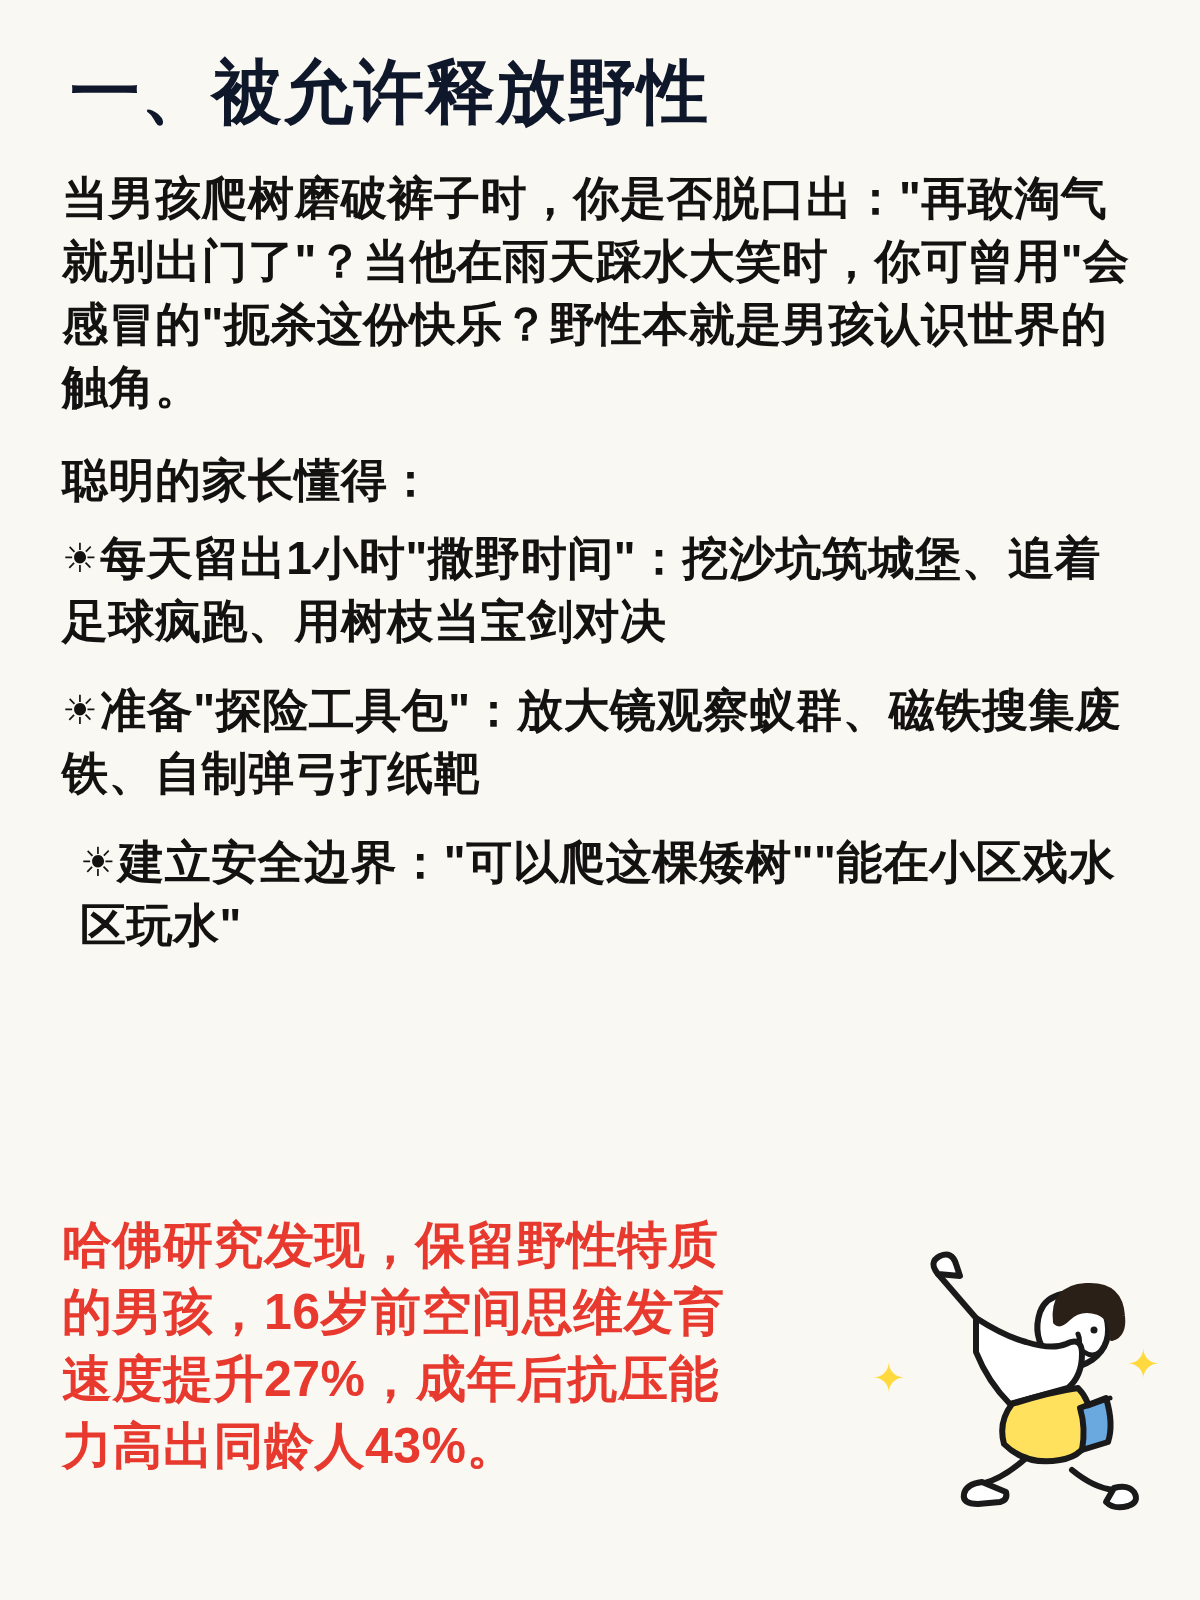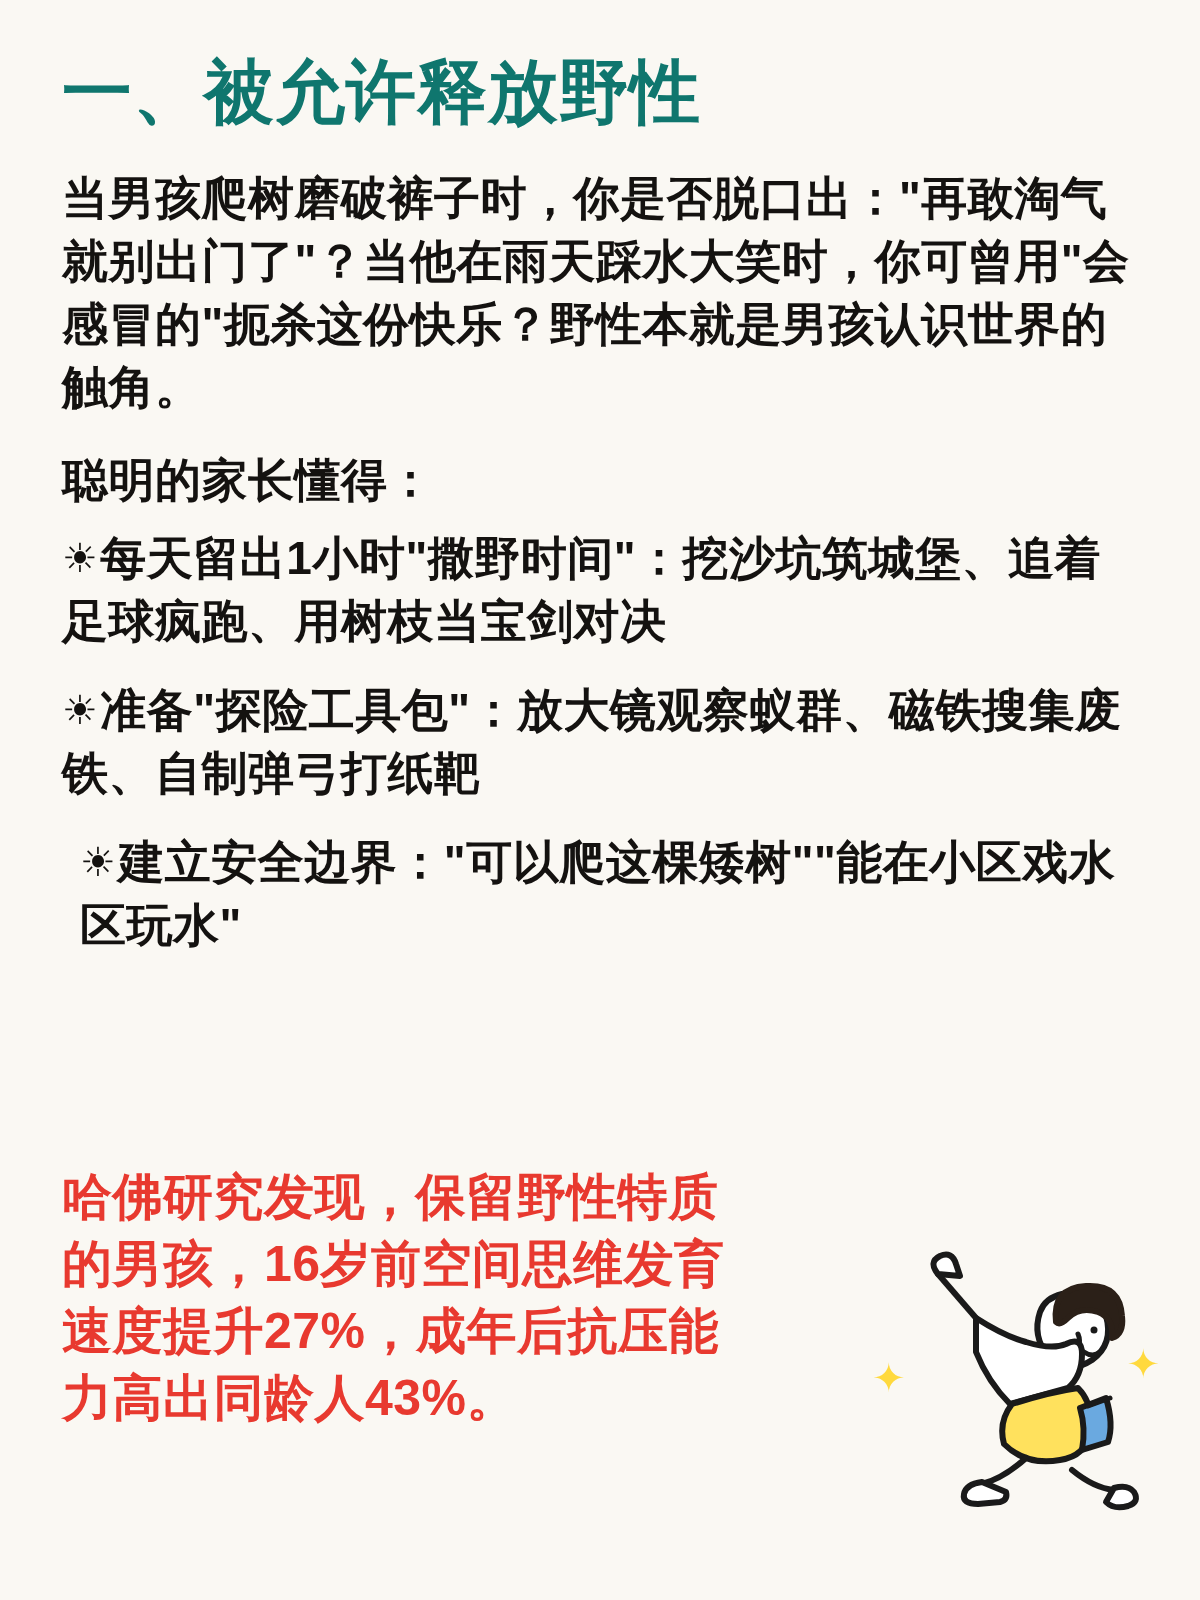--- a/index.html
+++ b/index.html
@@ -20,22 +20,22 @@
     width: 1200px;
     height: 1600px;
     box-sizing: border-box;
     padding: 52px 56px 0 62px;
   }
   .title {
     font-size: 70px;
     font-weight: 800;
     letter-spacing: 1px;
     line-height: 1.15;
-    margin: 0 0 34px 0;
-    color: #0f766e;
+    margin: 0 0 34px 8px;
+    color: #0f172a;
   }
   .para {
     font-size: 46px;
     font-weight: 700;
     line-height: 1.37;
     letter-spacing: 0.5px;
     margin: 0 0 30px 0;
     color: #141210;
   }
   .para.tight {
@@ -54,21 +54,21 @@
     margin-right: 2px;
     display: inline-block;
     transform: translateY(-2px);
   }
   .bullet.indent {
     padding-left: 18px;
   }
   .highlight {
     position: absolute;
     left: 62px;
-    top: 1164px;
+    top: 1212px;
     width: 700px;
     font-size: 50px;
     font-weight: 800;
     line-height: 1.34;
     letter-spacing: 0.5px;
     color: #e8392f;
   }
   .illus {
     position: absolute;
     right: 34px;

